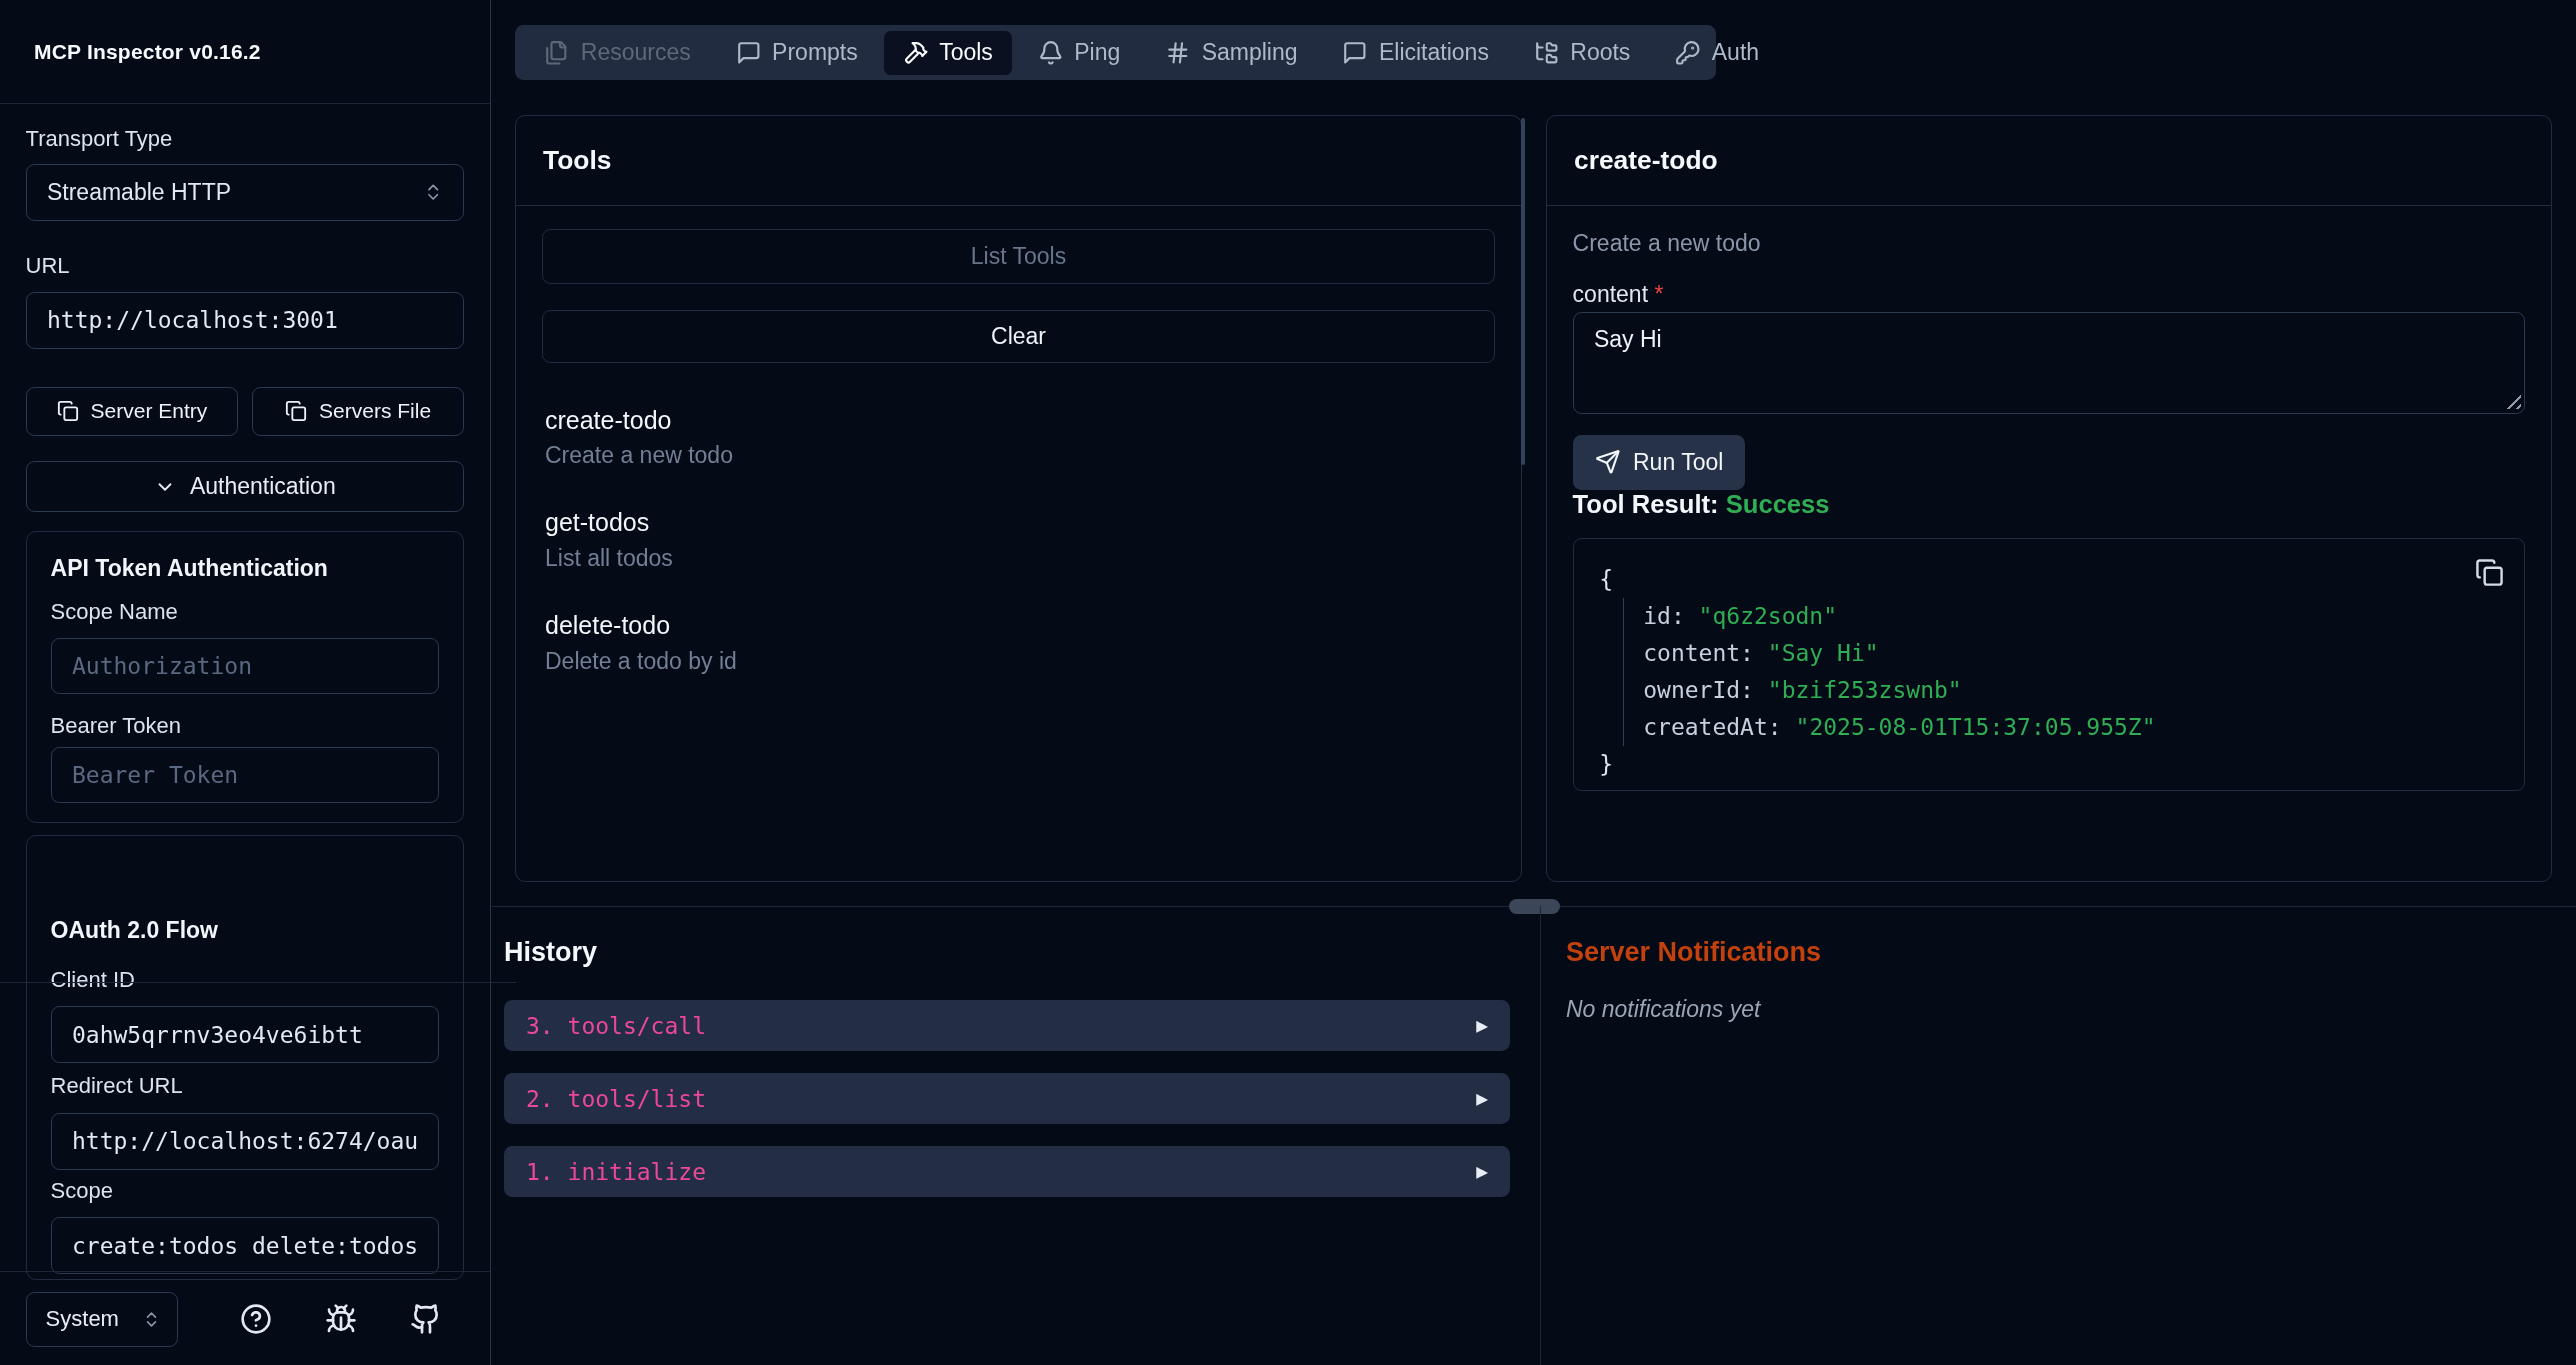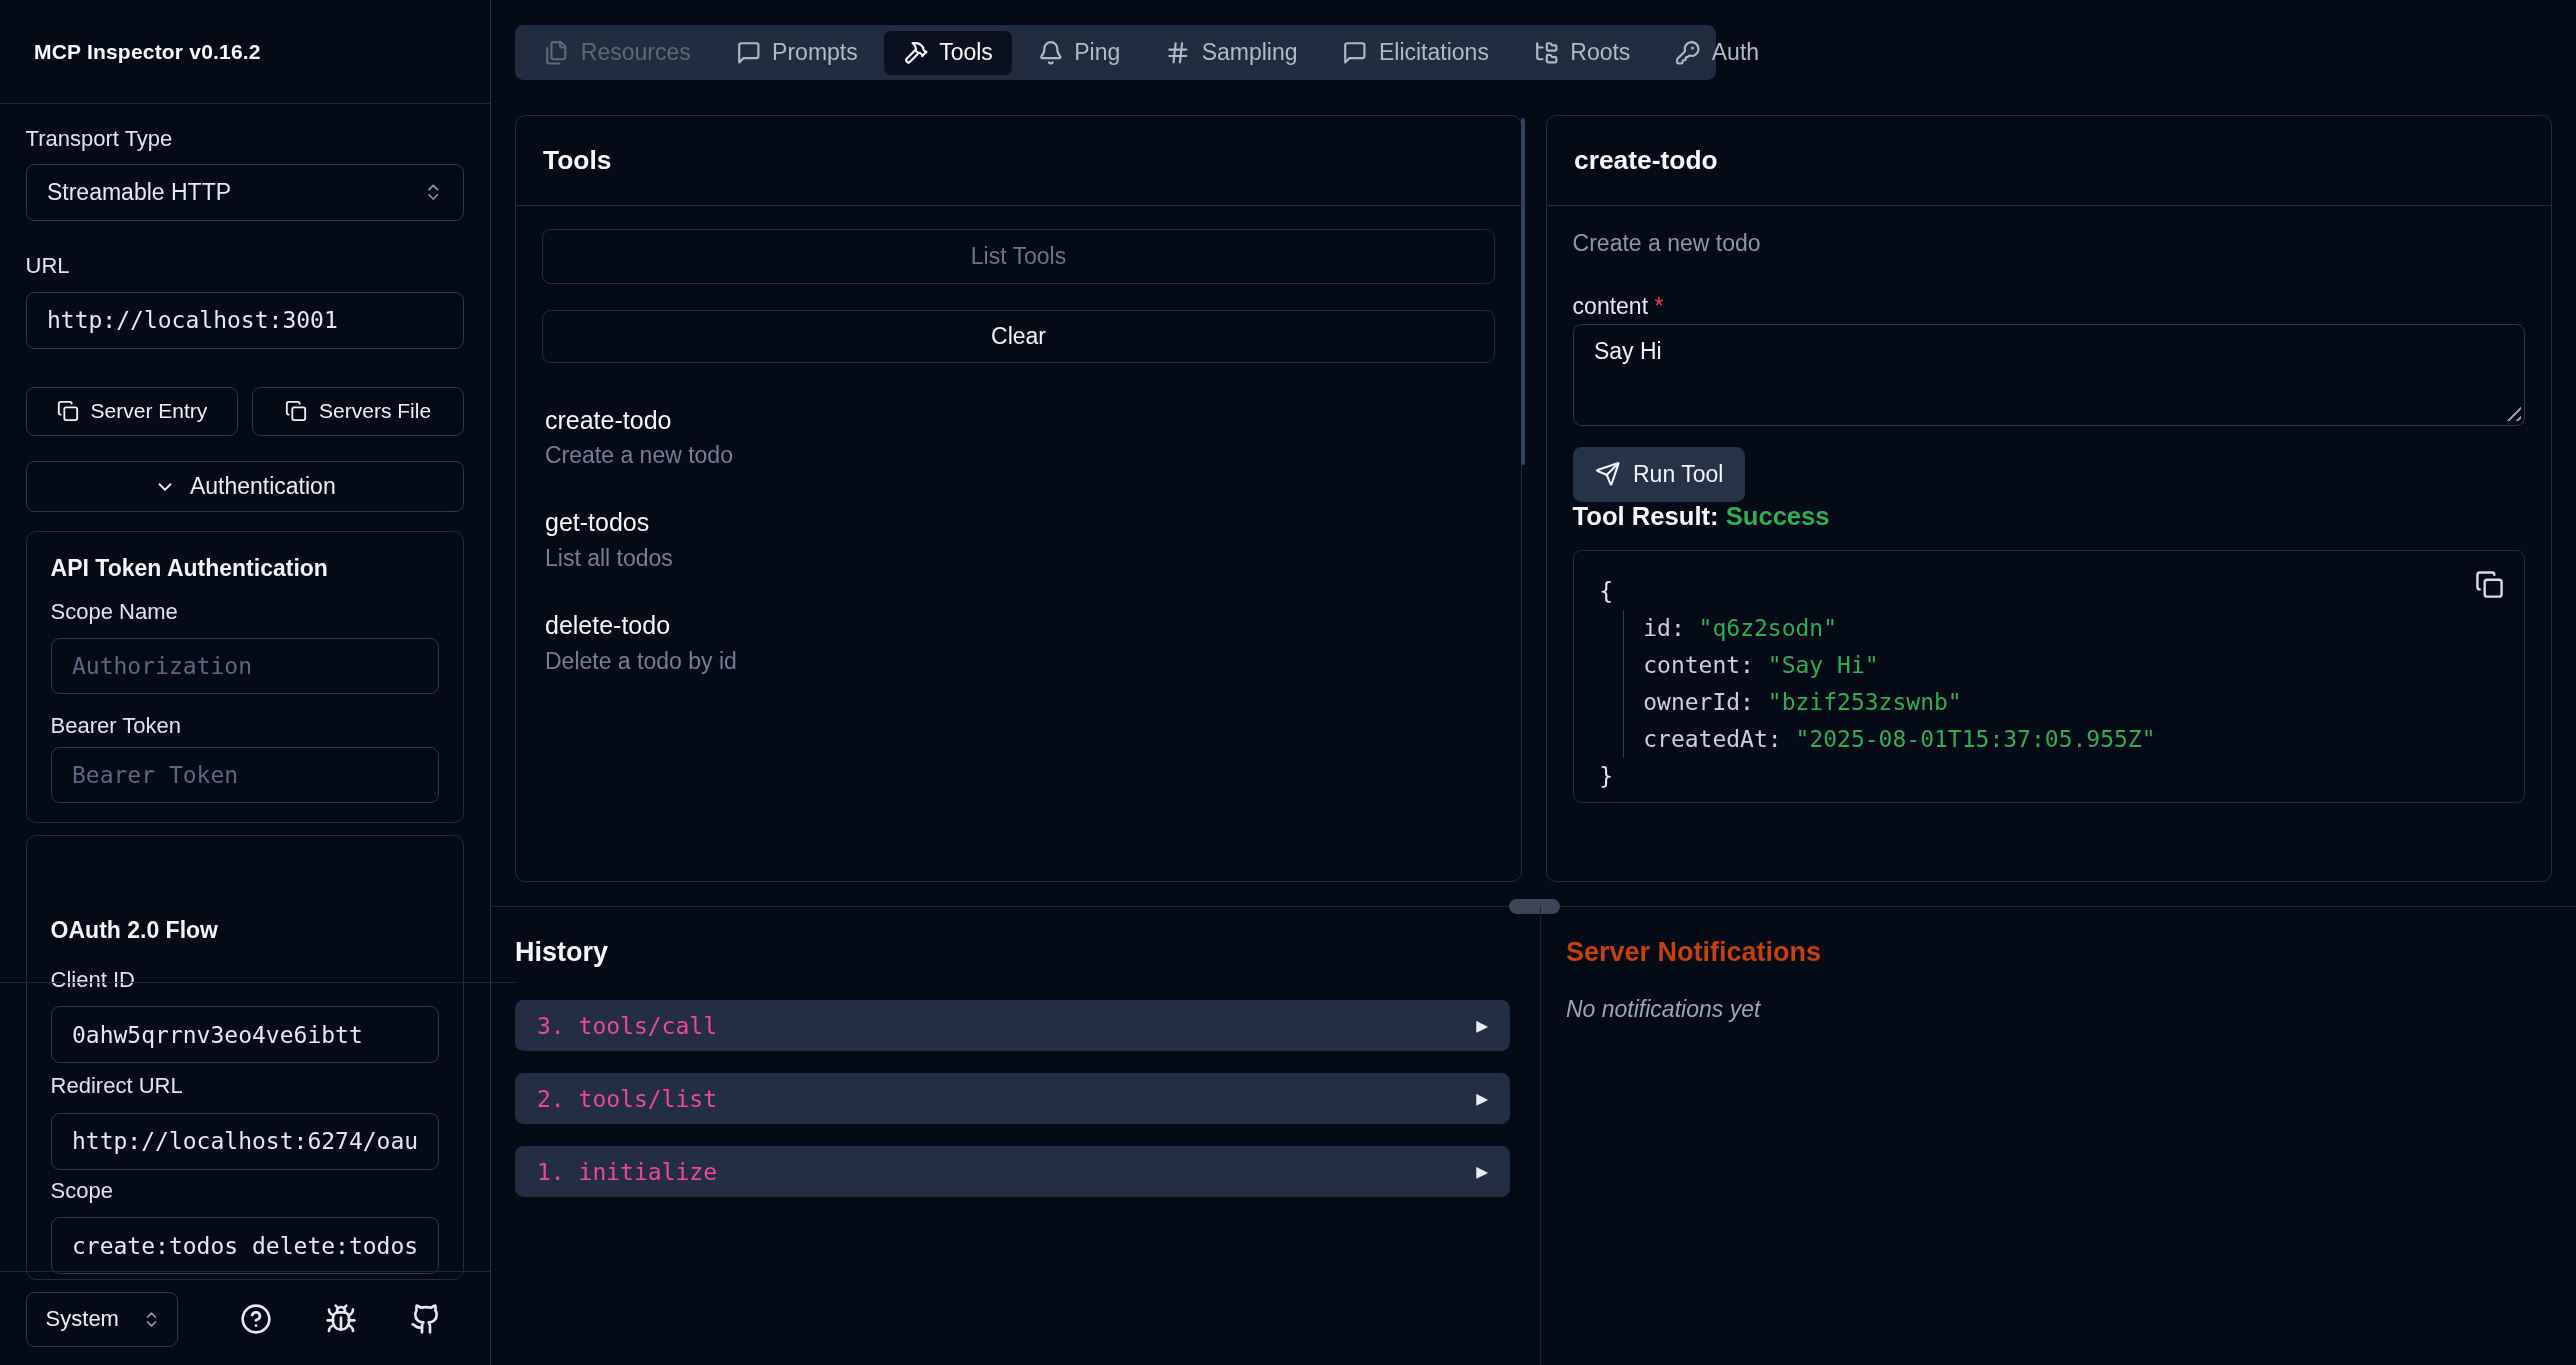--- a/index.html
+++ b/index.html
@@ -87,21 +87,21 @@
   .big-btn.normal { color:#eef2f7; margin-top:25.6px; height:53px; }
   .tool-list { margin-top:43px; padding:0 3.4px; }
   .tool-item { margin-bottom:39px; cursor:pointer; }
   .tool-item .tool-name { font-size:25px; color:#f3f6fa; }
   .tool-item .tool-desc { font-size:23px; color:#727f95; margin-top:7.7px; }
 
   .panel-scroll-thumb { position:absolute; left:1521px; top:118px; width:4.3px; height:347px; background:#33415c; border-radius:2.6px; }
 
   .runner-card { left:1546px; top:115px; width:1006px; height:767px; }
   .runner-desc { font-size:23px; color:#8b97a9; line-height:29px; }
-  .param-label { margin-top:34px; font-size:23px; color:#e2e8f2; line-height:29px; }
+  .param-label { margin-top:22px; font-size:23px; color:#e2e8f2; line-height:29px; }
   .req { color:#ef4444; }
   .param-input {
     margin-top:2.6px; width:100%; height:102px; border:0.9px solid #2c3a52; border-radius:8.5px; background:transparent;
     color:#eef2f6; font-size:23px; font-family:"Liberation Sans", sans-serif; padding:13.6px 20.4px; resize:none; outline:none;
     position:relative;
   }
   .textarea-wrap { position:relative; }
   .resize-grip {
     position:absolute; right:4.3px; bottom:7.7px; width:15.3px; height:15.3px; pointer-events:none;
     background:repeating-linear-gradient(135deg, transparent 0 4.3px, #8d99ab 4.3px 6.4px);
@@ -124,21 +124,21 @@
   .json-key { color:#c7d0dc; }
   .json-val { color:#2fae54; }
   .copy-btn { position:absolute; right:20.4px; top:19px; color:#d5dce6; cursor:pointer; }
   .copy-btn .ic { width:29px; height:29px; }
 
   
   .h-divider { position:absolute; left:492px; top:906px; width:2084px; height:0.9px; background:#1d2737; }
   .split-handle { position:absolute; left:1509px; top:899px; width:51px; height:14.5px; border-radius:7.7px; background:#3b4759; cursor:row-resize; }
   .v-divider { position:absolute; left:1540px; top:906px; width:0.9px; height:459px; background:#1d2737; }
 
-  .history-panel { position:absolute; left:492px; top:906px; width:1049px; height:459px; padding:31px 31px 0 23px; }
+  .history-panel { position:absolute; left:492px; top:906px; width:1049px; height:459px; padding:31px 31px 0 12px; }
   .history-panel h2 { font-size:27px; font-weight:bold; color:#f5f8fc; }
   .history-item {
     margin-top:22px; height:51px; background:#232e44; border-radius:8.5px;
     display:flex; align-items:center; padding:0 22px; cursor:pointer;
   }
   .history-item:first-of-type { margin-top:32px; }
   .history-item .h-label { font-size:23px; color:#ec4899; }
   .history-item .expand { margin-left:auto; font-size:19.6px; color:#e8eef6; line-height:1; }
 
   .notif-panel { position:absolute; left:1541px; top:906px; width:1035px; height:459px; padding:31px 0 0 25px; }

